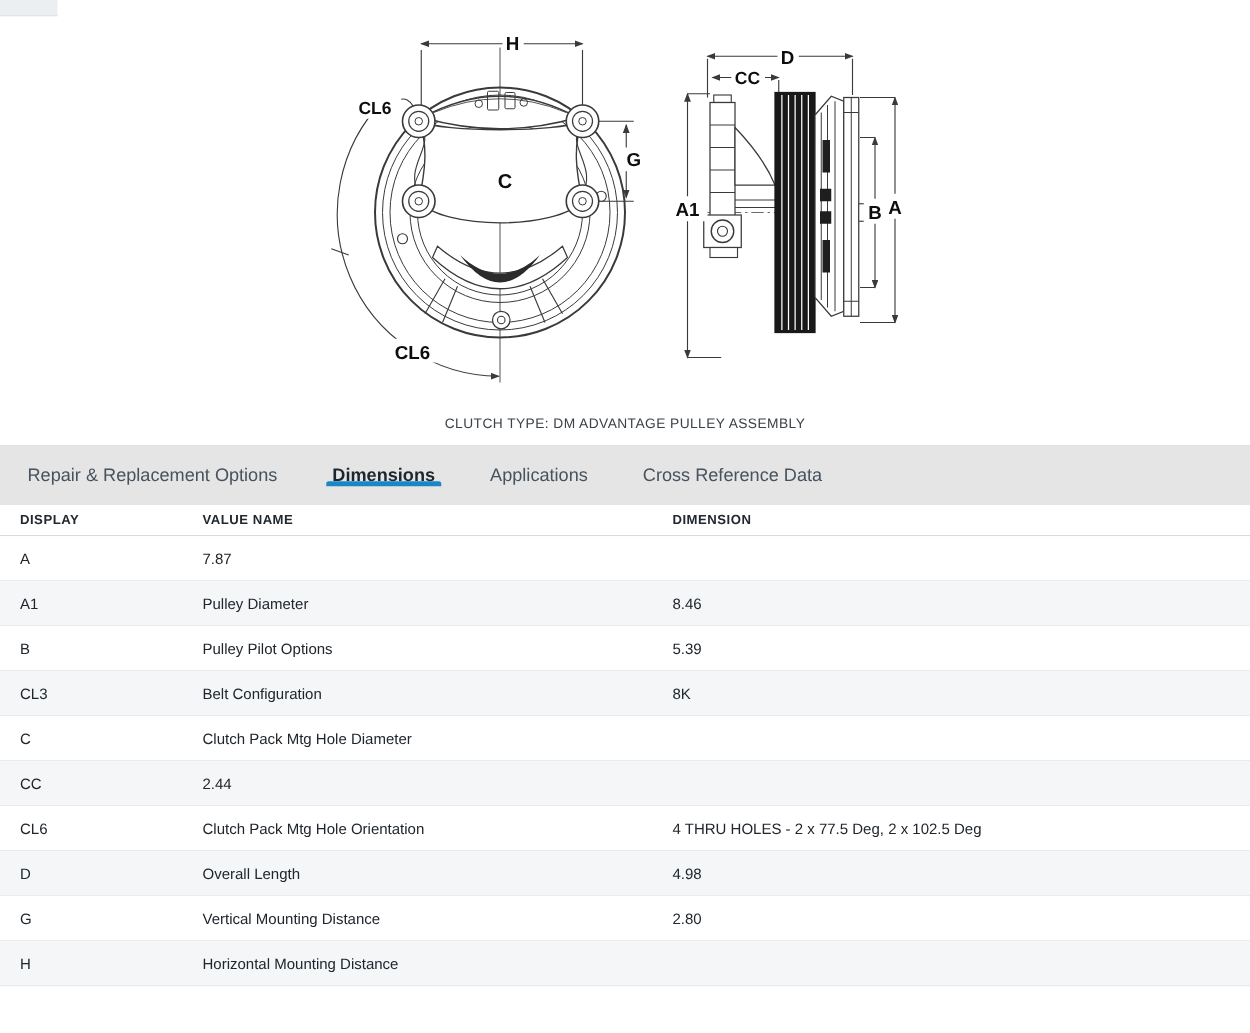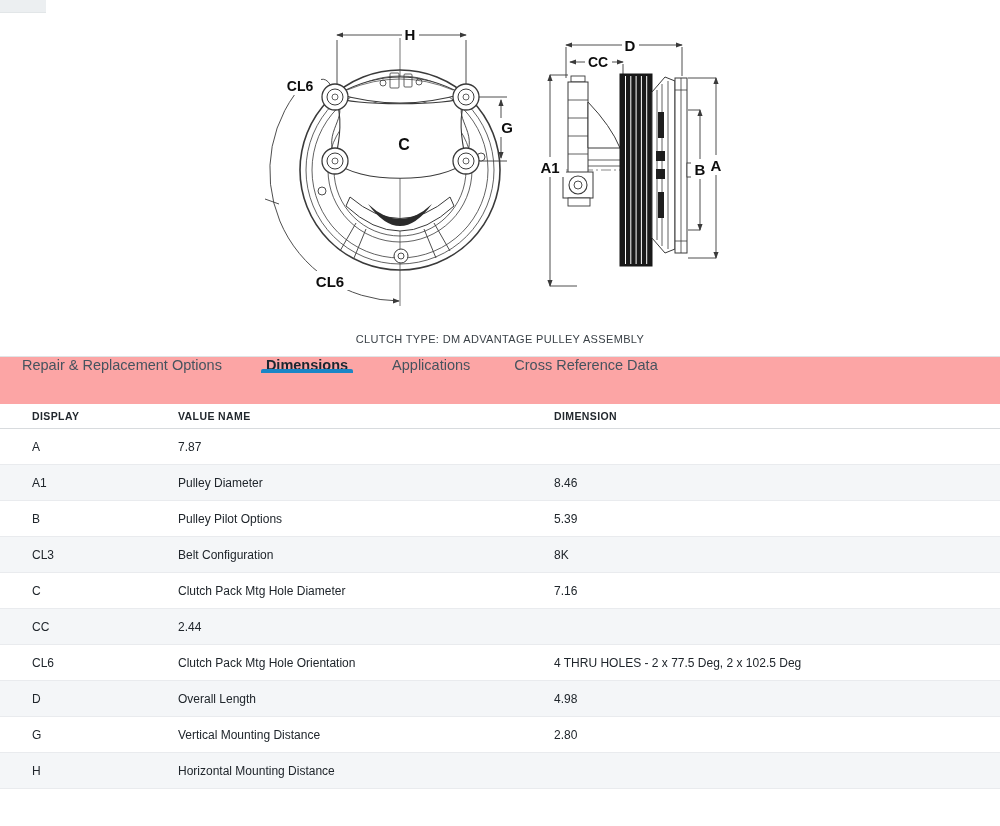--- a/index.html
+++ b/index.html
@@ -9,33 +9,33 @@
 
   
   .drawing-area{position:absolute;top:0;left:0;width:1000px;height:356px;background:#fff;}
   .corner-artifact{position:absolute;top:0;left:0;width:46px;height:12px;background:#eceff1;border-bottom:1px solid #e2e6e8;}
   .front-view{position:absolute;left:255px;top:10px;width:280px;height:310px;}
   .side-view{position:absolute;left:535px;top:20px;width:205px;height:290px;}
   .caption{position:absolute;left:0;right:0;top:333px;text-align:center;
            font-size:11px;font-weight:normal;color:#3b4248;letter-spacing:.35px;}
 
   
-  .tabbar{position:absolute;top:356px;left:0;width:1000px;height:48px;background:#fca5a5;
-          border-top:1px solid #e1e4e6;display:flex;align-items:flex-start;}
+  .tabbar{position:absolute;top:356px;left:0;width:1000px;height:48px;background:#e5e5e5;
+          border-top:1px solid #e1e4e6;display:flex;align-items:center;}
   .tab{padding:0 22px;display:flex;align-items:center;font-size:14.5px;color:#46535e;
        position:relative;cursor:pointer;white-space:nowrap;}
   .tab.active{font-weight:bold;color:#1b2630;text-decoration:underline;}
   .tab.active::after{content:"";position:absolute;left:17px;right:17px;bottom:0;height:4px;
        background:#1b86c6;border-radius:2px 2px 0 0;}
 
   
   .table{position:absolute;top:404px;left:0;width:1000px;}
   .thead{display:flex;height:24px;align-items:center;border-bottom:1px solid #d8dbde;background:#fff;}
   .th{font-size:10.5px;font-weight:bold;color:#22282e;letter-spacing:.4px;}
-  .col1{width:146px;padding-left:32px;flex:none;box-sizing:content-box;}
+  .col1{width:146px;padding-left:16px;flex:none;box-sizing:content-box;}
   .col2{width:376px;flex:none;}
   .col3{flex:1;}
   .row{display:flex;height:35px;align-items:center;border-bottom:1px solid #e9ebee;background:#fff;}
   .tbody .row:nth-of-type(even){background:#f4f6f8;}
   .cell{font-size:12px;color:#20262c;}
 </style>
 </head>
 <body>
 
 <div class="page">
@@ -242,21 +242,20 @@
         <div class="cell col3">5.39</div>
       </div>
       <div class="row">
         <div class="cell col1">CL3</div>
         <div class="cell col2">Belt Configuration</div>
         <div class="cell col3">8K</div>
       </div>
       <div class="row">
         <div class="cell col1">C</div>
         <div class="cell col2">Clutch Pack Mtg Hole Diameter</div>
-        <div class="cell col3">7.16</div>
       </div>
       <div class="row">
         <div class="cell col1">CC</div>
         <div class="cell col3">2.44</div>
       </div>
       <div class="row">
         <div class="cell col1">CL6</div>
         <div class="cell col2">Clutch Pack Mtg Hole Orientation</div>
         <div class="cell col3">4 THRU HOLES - 2 x 77.5 Deg, 2 x 102.5 Deg</div>
       </div>

